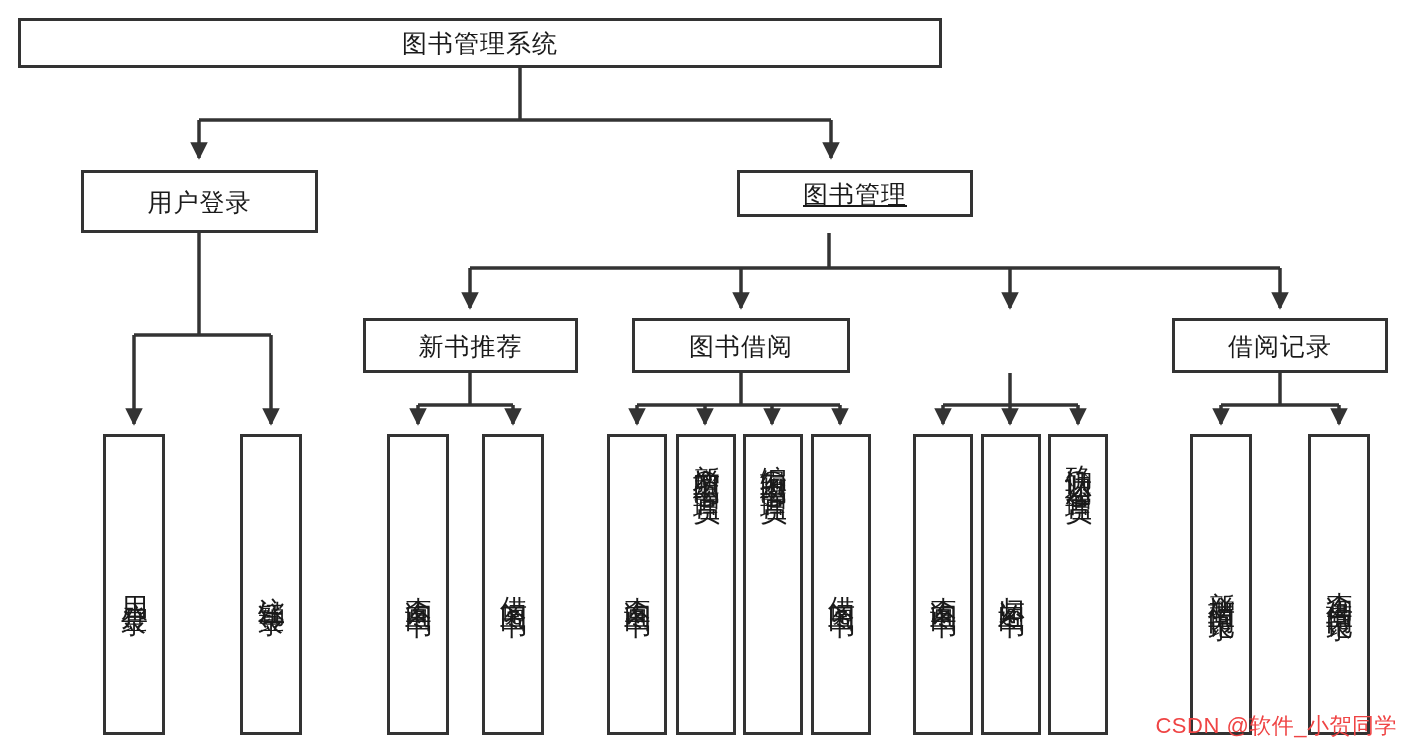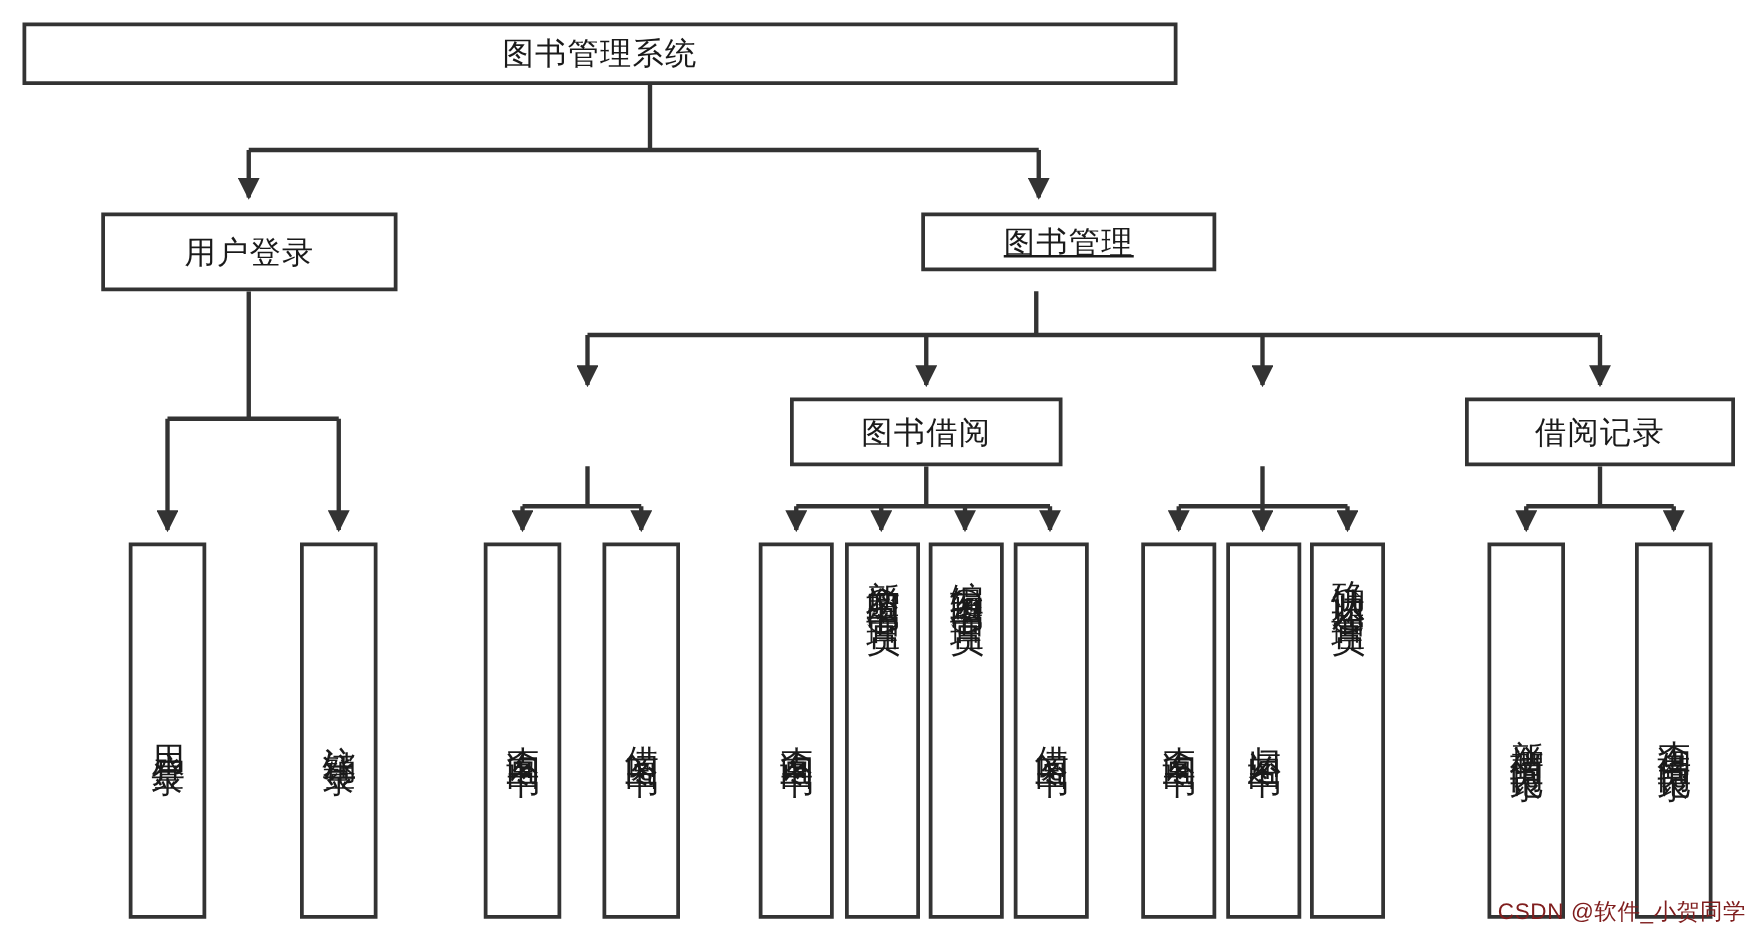--- a/index.html
+++ b/index.html
@@ -64,22 +64,22 @@
     white-space: nowrap;
   }
   .node.vert.centered {
     align-items: center;
     padding-top: 0;
   }
   .watermark {
     position: absolute;
     right: 8px;
     bottom: 6px;
-    font-size: 18px;
-    color: #7f1d1d;
+    font-size: 22px;
+    color: #ef4444;
     white-space: nowrap;
     letter-spacing: 0.5px;
   }
 </style>
 </head>
 <body>
 
 <div id="canvas">
 
   <svg id="connectors" viewBox="0 0 1405 747" xmlns="http://www.w3.org/2000/svg">
@@ -136,20 +136,23 @@
     <span class="node-label">图书管理系统</span>
   </div>
 
   <div class="node horiz" style="left: 81px; top: 170px; width: 237px; height: 63px;">
     <span class="node-label">用户登录</span>
   </div>
   <div class="node horiz" style="left: 737px; top: 170px; width: 236px; height: 47px; text-decoration: underline;">
     <span class="node-label">图书管理</span>
   </div>
 
+  <div class="node horiz" style="left: 363px; top: 318px; width: 215px; height: 55px;">
+    <span class="node-label">新书推荐</span>
+  </div>
   <div class="node horiz" style="left: 632px; top: 318px; width: 218px; height: 55px;">
     <span class="node-label">图书借阅</span>
   </div>
   <div class="node horiz" style="left: 1172px; top: 318px; width: 216px; height: 55px;">
     <span class="node-label">借阅记录</span>
   </div>
 
   <div class="node vert centered" style="left: 103px; top: 434px; width: 62px; height: 301px;">
     <span class="node-label">用户登录</span>
   </div>

